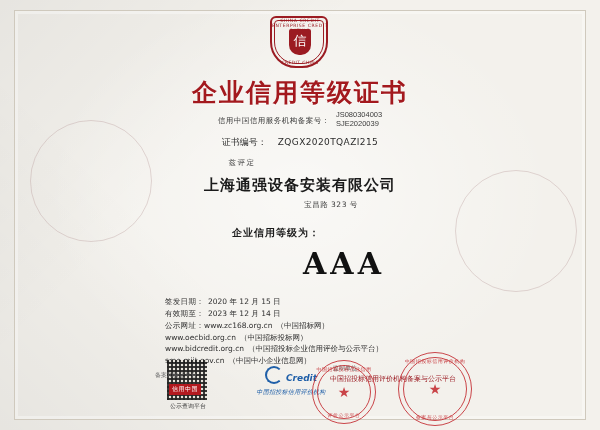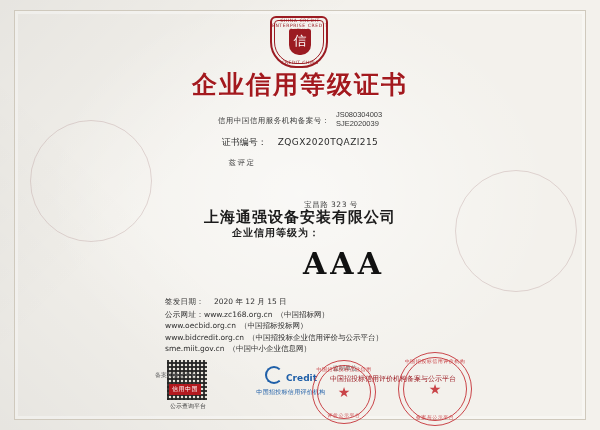--- a/index.html
+++ b/index.html
@@ -100,21 +100,21 @@
     top: 44px;
     width: 74px;
     font-size: 4.5px;
     color: #9b1b22;
     letter-spacing: 0.4px;
     font-family: "DejaVu Sans", sans-serif;
   }
   
   .cert-title {
     position: absolute;
-    top: 68px;
+    top: 76px;
     left: 0;
     width: 600px;
     text-align: center;
     font-family: "DejaVu Sans", sans-serif;
     font-size: 25px;
     font-weight: bold;
     letter-spacing: 2px;
     color: #a3191e;
     text-shadow: 0 1px 0 rgba(255,255,255,0.7);
   }
@@ -167,21 +167,20 @@
     position: absolute;
     top: 176px;
     left: 0;
     width: 600px;
     text-align: center;
     font-size: 15px;
     font-weight: bold;
     color: #1b1b1b;
     letter-spacing: 1px;
     font-family: "DejaVu Sans", sans-serif;
-    margin-top: 32px;
   }
   .address {
     position: absolute;
     top: 200px;
     left: 0;
     width: 600px;
     text-align: center;
     font-size: 7.5px;
     color: #3a3a3a;
     letter-spacing: 0.5px;
@@ -218,21 +217,21 @@
     position: absolute;
     left: 165px;
     top: 296px;
     font-size: 7.5px;
     color: #2f2f2f;
     line-height: 11.5px;
     font-family: "DejaVu Sans", sans-serif;
   }
   .info-block .row { white-space: nowrap; }
   .info-block .k { letter-spacing: 0.3px; }
-  .info-block .v { margin-left: 10px; }
+  .info-block .v { margin-left: 4px; }
   .links { margin-top: 1px; }
   .links .row { white-space: nowrap; }
   .links a {
     color: #2f2f2f;
     text-decoration: none;
   }
   .links .note { margin-left: 4px; }
   
   .qr {
     position: absolute;
@@ -266,20 +265,21 @@
     font-size: 6px;
     letter-spacing: 0.5px;
     font-family: "DejaVu Sans", sans-serif;
   }
   .credit-logo {
     position: absolute;
     left: 243px;
     top: 366px;
     width: 96px;
     text-align: center;
+    font-style: italic;
   }
   .credit-logo .mark {
     display: inline-block;
     width: 14px;
     height: 14px;
     border: 2px solid #1f5fa8;
     border-radius: 50%;
     border-right-color: transparent;
     vertical-align: -3px;
   }
@@ -401,20 +401,23 @@
   <div class="hereby">兹评定</div>
   <div class="company">上海通强设备安装有限公司</div>
   <div class="address">宝昌路 323 号</div>
 
   <div class="grade-label">企业信用等级为：</div>
   <div class="grade">AAA</div>
 
   <div class="info-block">
     <div class="row">
       <span class="k">签发日期：</span><span class="v">2020 年 12 月 15 日</span>
+    </div>
+    <div class="row">
+      <span class="k">有效期至：</span><span class="v">2023 年 12 月 14 日</span>
     </div>
     <div class="links">
       <div class="row">
         <span class="k">公示网址：</span><a href="#">www.zc168.org.cn</a><span class="note">（中国招标网）</span>
       </div>
       <div class="row">
         <a href="#">www.oecbid.org.cn</a><span class="note">（中国招标投标网）</span>
       </div>
       <div class="row">
         <a href="#">www.bidcredit.org.cn</a><span class="note">（中国招投标企业信用评价与公示平台）</span>

